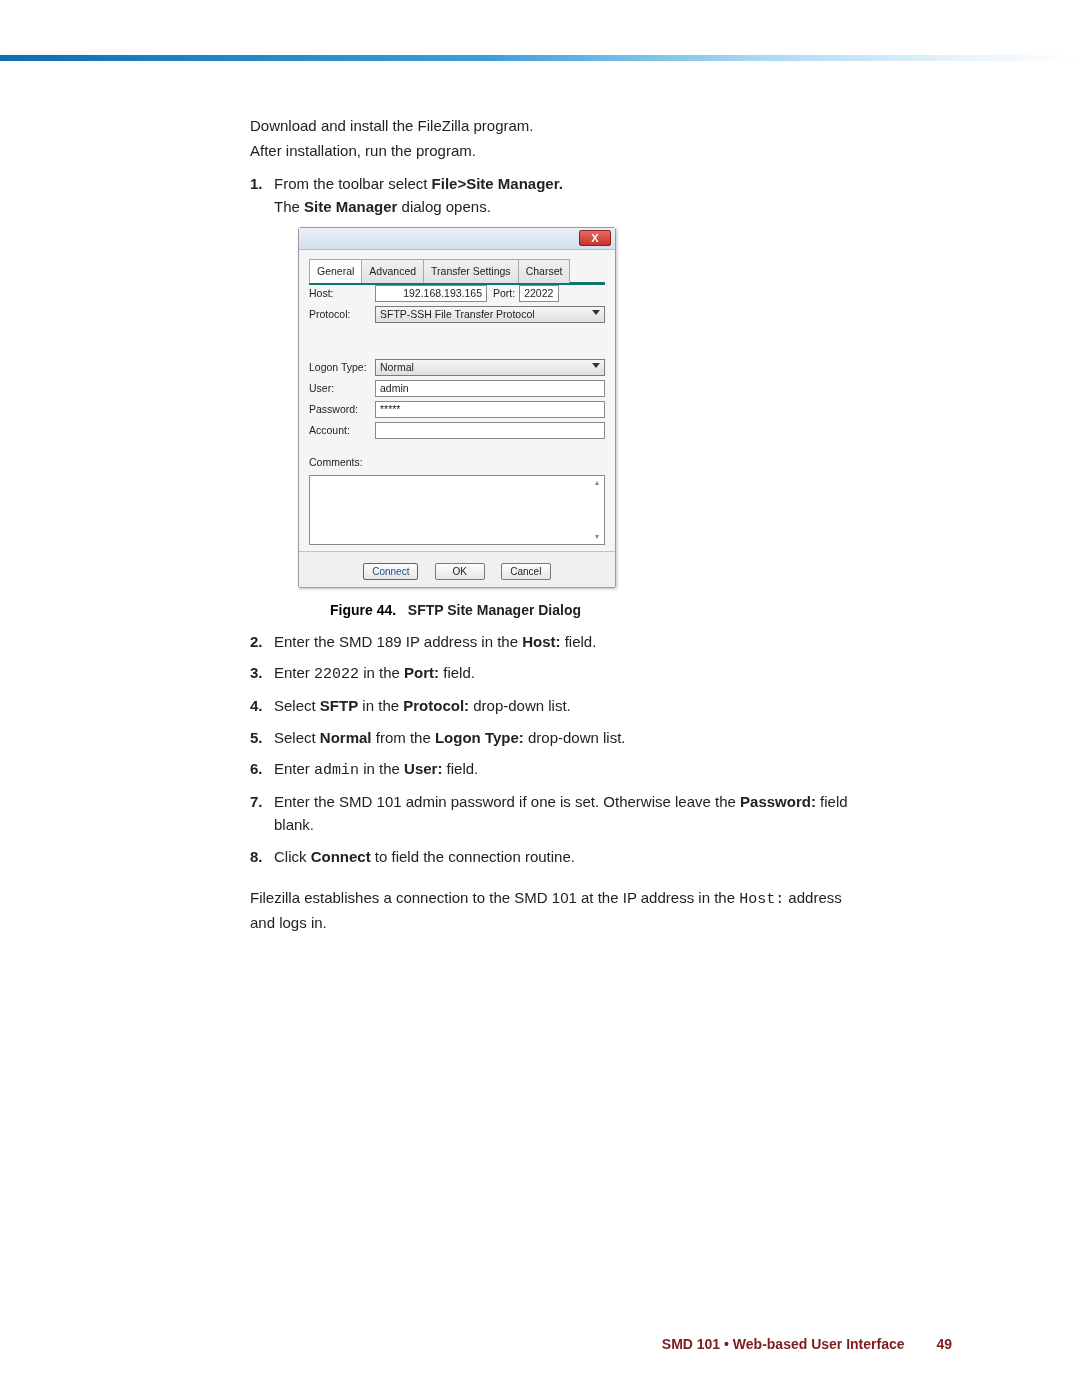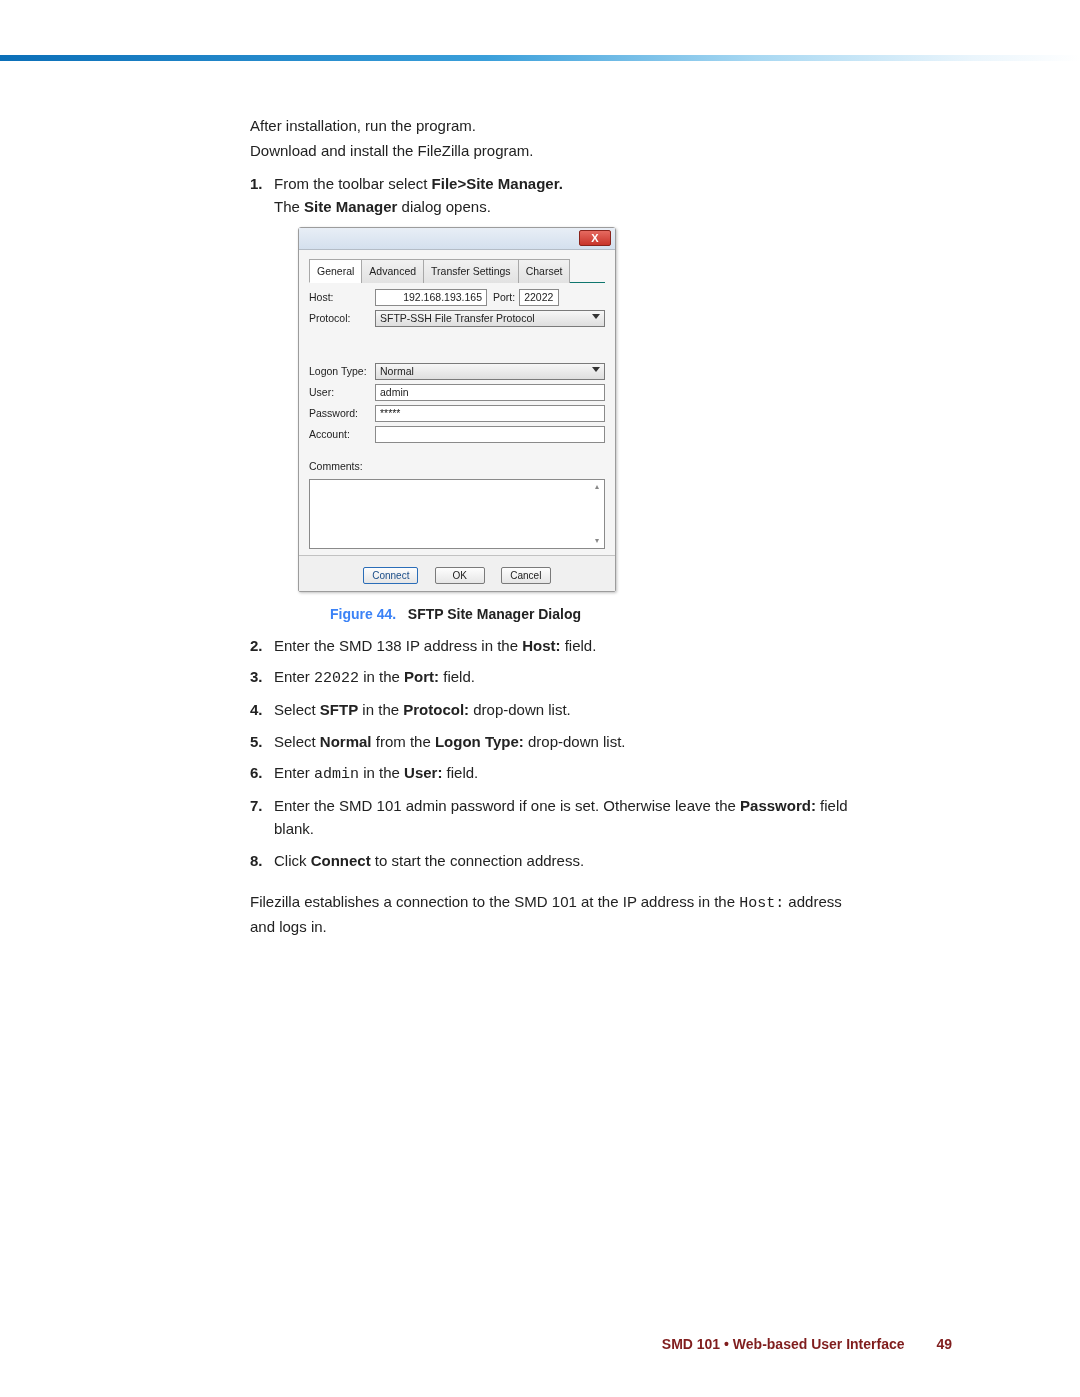--- a/index.html
+++ b/index.html
@@ -57,21 +57,21 @@
     color: #fff;
     font-size: 11px;
     line-height: 14px;
     text-align: center;
     font-weight: bold;
   }
   .dialog-body {
     background: #f5f5f5;
     padding: 8px 10px 6px 10px;
   }
-  .tabs { display: flex; border-bottom: 1px solid #0f766e; margin-bottom: 6px; }
+  .tabs { display: flex; border-bottom: 3px solid #0f766e; }
   .tab {
     font-size: 10.5px;
     padding: 3px 7px;
     border: 1px solid #a8a8a8;
     border-bottom: none;
     background: linear-gradient(#f1f1f1, #e2e2e2);
     margin-right: -1px;
     position: relative;
     top: 1px;
   }
@@ -137,43 +137,43 @@
     line-height: 15px;
     border: 1px solid #7a7a7a;
     border-radius: 2px;
     background: linear-gradient(#fdfdfd, #e6e6e6);
     margin: 0 6px;
     padding: 0 8px;
   }
   .dlg-btn.primary { border-color: #2a6db8; color: #1a4d88; }
 
   .figure-caption { font-size: 14px; font-weight: bold; margin: 6px 0 8px 24px; }
-  .figure-caption .fig-label { color: #3b82f6; padding-left: 32px; }
+  .figure-caption .fig-label { color: #000000; padding-left: 32px; }
 
   .closing { font-size: 15px; line-height: 1.55; margin-top: 18px; }
 
   .footer {
     position: absolute;
     bottom: 45px;
     right: 128px;
     font-size: 14px;
     font-weight: bold;
     color: #7f1d1d;
   }
   .footer .pg { display: inline-block; margin-left: 28px; }
 </style>
 </head>
 <body>
 
 <div class="top-stripe"></div>
 
 <div class="content">
 
+  <p class="para">Download and install the FileZilla program.</p>
   <p class="para">After installation, run the program.</p>
-  <p class="para">Download and install the FileZilla program.</p>
 
   <ol class="steps">
     <li>
       <span class="num">1.</span>
       <span>From the toolbar select </span><span class="mono">File&gt;Site Manager.</span><br>
       <span>The </span><span class="mono">Site Manager</span><span> dialog opens.</span>
 
       
       <div class="dialog-wrap">
         <div class="titlebar">
@@ -241,21 +241,21 @@
         </div>
       </div>
 
       <div class="figure-caption">
         <span class="fig-label">Figure 44.</span>&nbsp;&nbsp;&nbsp;<span>SFTP Site Manager Dialog</span>
       </div>
     </li>
 
     <li>
       <span class="num">2.</span>
-      <span>Enter the SMD 138 IP address in the </span><span class="mono">Host:</span><span> field.</span>
+      <span>Enter the SMD 189 IP address in the </span><span class="mono">Host:</span><span> field.</span>
     </li>
 
     <li>
       <span class="num">3.</span>
       <span>Enter </span><span class="mono-plain">22022</span><span> in the </span><span class="mono">Port:</span><span> field.</span>
     </li>
 
     <li>
       <span class="num">4.</span>
       <span>Select </span><span class="mono">SFTP</span><span> in the </span><span class="mono">Protocol:</span><span> drop-down list.</span>
@@ -271,21 +271,21 @@
       <span>Enter </span><span class="mono-plain">admin</span><span> in the </span><span class="mono">User:</span><span> field.</span>
     </li>
 
     <li>
       <span class="num">7.</span>
       <span>Enter the SMD 101 admin password if one is set. Otherwise leave the </span><span class="mono">Password:</span><span> field blank.</span>
     </li>
 
     <li>
       <span class="num">8.</span>
-      <span>Click </span><span class="mono">Connect</span><span> to start the connection address.</span>
+      <span>Click </span><span class="mono">Connect</span><span> to field the connection routine.</span>
     </li>
   </ol>
 
   <p class="closing">
     <span>Filezilla establishes a connection to the SMD 101 at the IP address in the </span><span class="mono-plain">Host:</span><span> address and logs in.</span>
   </p>
 
 </div>
 
 <div class="footer">

